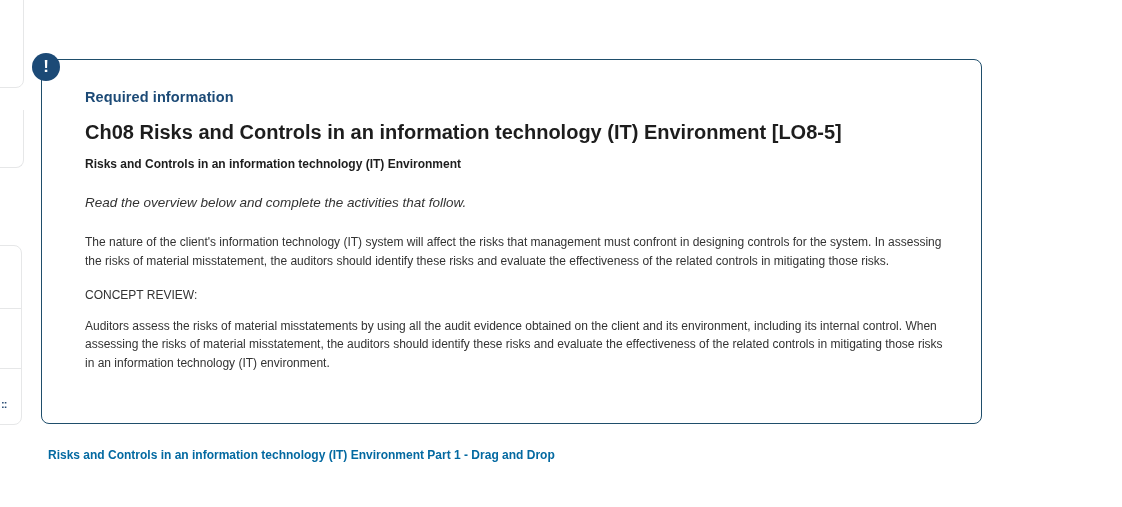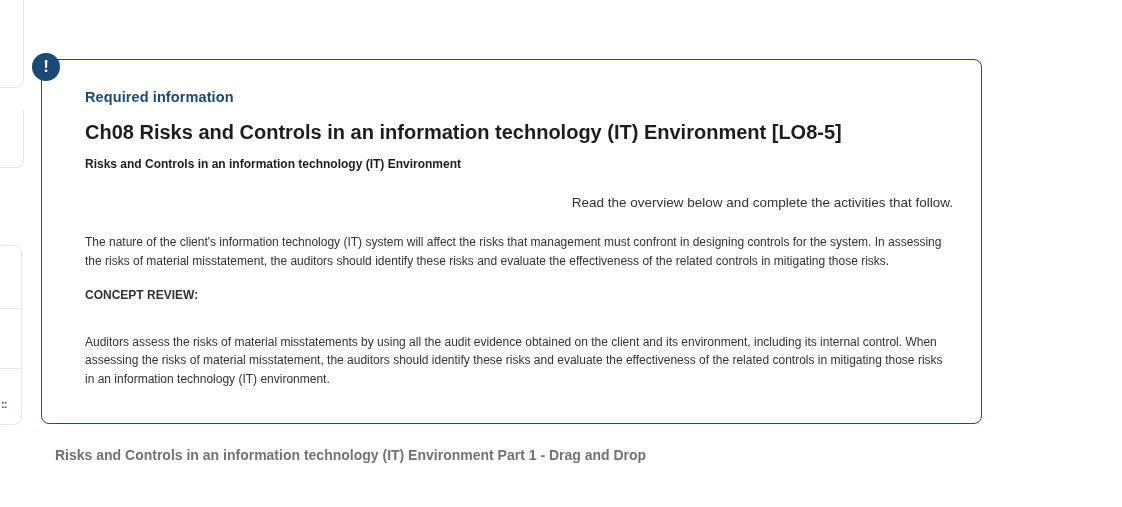--- a/index.html
+++ b/index.html
@@ -123,46 +123,45 @@
   .title-sub {
     color: #1d1d1d;
     font-size: 12px;
     font-weight: 700;
     line-height: 20px;
     margin: 0 0 19px 0;
   }
   .instruction {
     color: #333333;
     font-size: 13.5px;
+    font-style: italic;
     line-height: 20px;
     margin: 0 0 20px 0;
-    text-align: right;
   }
   .para {
     color: #333333;
     font-size: 12px;
     line-height: 18.5px;
     margin: 0 0 16px 0;
   }
   .para-concept {
-    margin-bottom: 28px;
-    font-weight: bold;
+    margin-bottom: 12px;
   }
   .para-last {
     margin-bottom: 8px;
   }
 
   
   #section-heading {
     position: absolute;
-    left: 55px;
+    left: 48px;
     top: 443px;
-    font-size: 14px;
+    font-size: 12px;
     font-weight: 700;
-    color: #737373;
+    color: #0369a1;
     line-height: 24px;
     white-space: nowrap;
   }
 </style>
 </head>
 <body>
 
 <div class="edge-panel" id="edge-panel-top"></div>
 <div class="edge-panel" id="edge-panel-mid"></div>
 <div class="edge-panel" id="edge-panel-bottom"></div>

